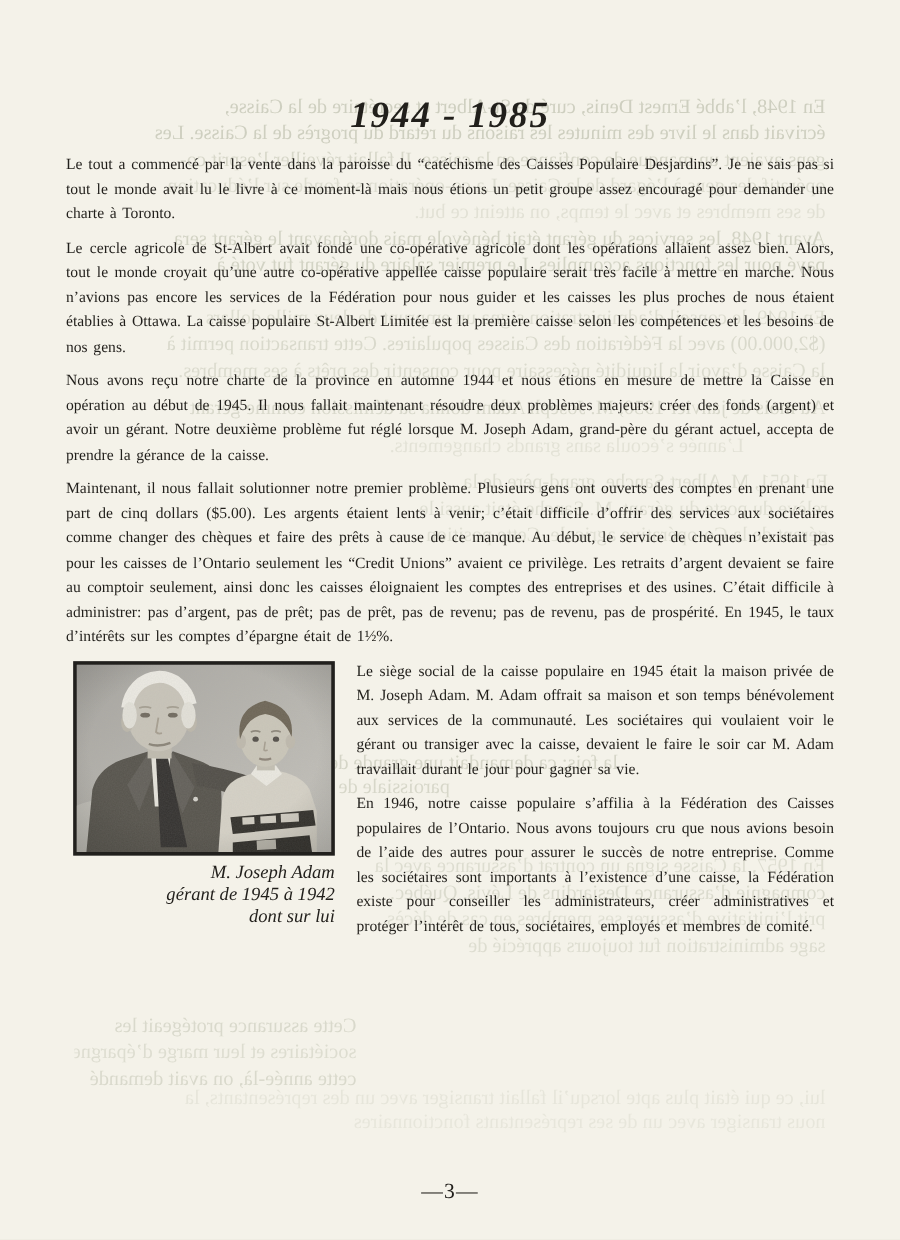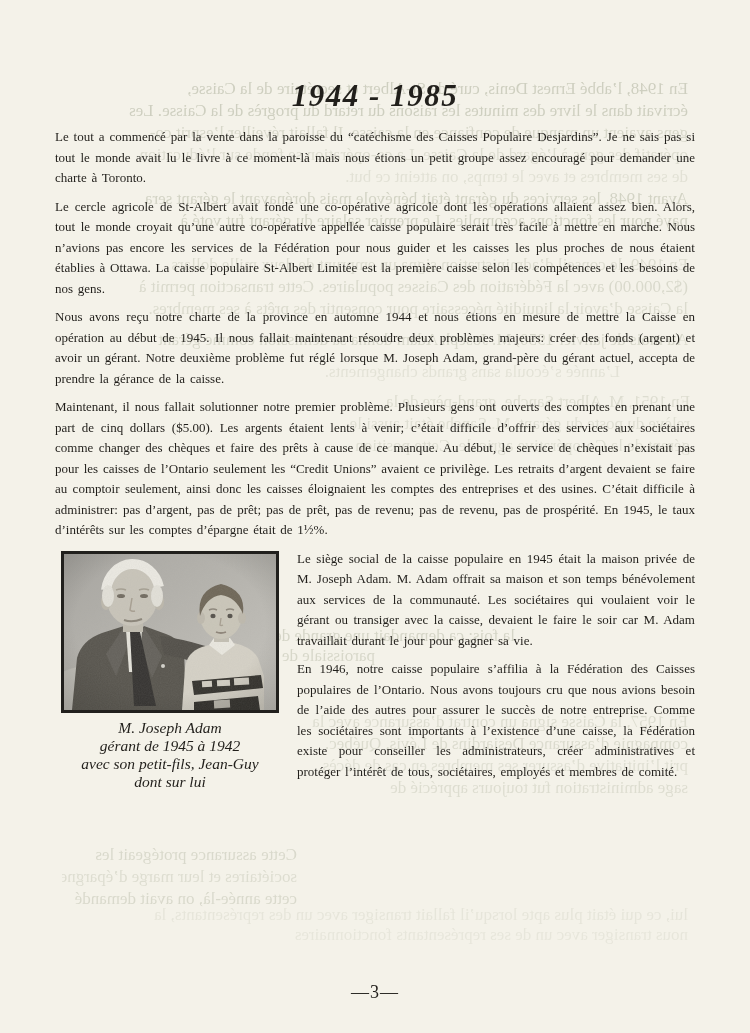--- a/index.html
+++ b/index.html
@@ -53,21 +53,21 @@
   }
   .photo-frame {
     width:212px; height:156px;
     border:3px solid #21201d;
     background:#b2b0ab;
   }
   .photo-frame svg { display:block; }
   .photo-caption {
     margin-top:6px;
     width:218px;
-    text-align:center;
+    text-align:right;
     font-style:italic;
     font-size:15.5px;
     line-height:18px;
   }
   .page-number {
     position:absolute;
     left:0; right:0; bottom:30px;
     text-align:center;
     font-size:18px;
     letter-spacing:1px;
@@ -186,21 +186,20 @@
               <path d="M 152,78 Q 157,80 162,78" stroke="#8d8478" stroke-width="1.8" fill="none"></path>
             </g>
 
             <rect x="0" y="0" width="212" height="156" filter="url(#grain)" opacity="0.18"></rect>
             <rect x="0" y="0" width="212" height="156" fill="url(#vig)"></rect>
           </svg>
         </div>
         <figcaption class="photo-caption">
           <div>M. Joseph Adam</div>
           <div>gérant de 1945 à 1942</div>
-          <div>avec son petit-fils, Jean-Guy</div>
           <div>dont sur lui</div>
         </figcaption>
       </figure>
 
       <p class="para">Le siège social de la caisse populaire en 1945 était la maison privée de M. Joseph Adam. M. Adam offrait sa maison et son temps bénévolement aux services de la communauté. Les sociétaires qui voulaient voir le gérant ou transiger avec la caisse, devaient le faire le soir car M. Adam travaillait durant le jour pour gagner sa vie.</p>
       <p class="para">En 1946, notre caisse populaire s’affilia à la Fédération des Caisses populaires de l’Ontario. Nous avons toujours cru que nous avions besoin de l’aide des autres pour assurer le succès de notre entreprise. Comme les sociétaires sont importants à l’existence d’une caisse, la Fédération existe pour conseiller les administrateurs, créer administratives et protéger l’intérêt de tous, sociétaires, employés et membres de comité.</p>
 
     </div>
   </div>
 

